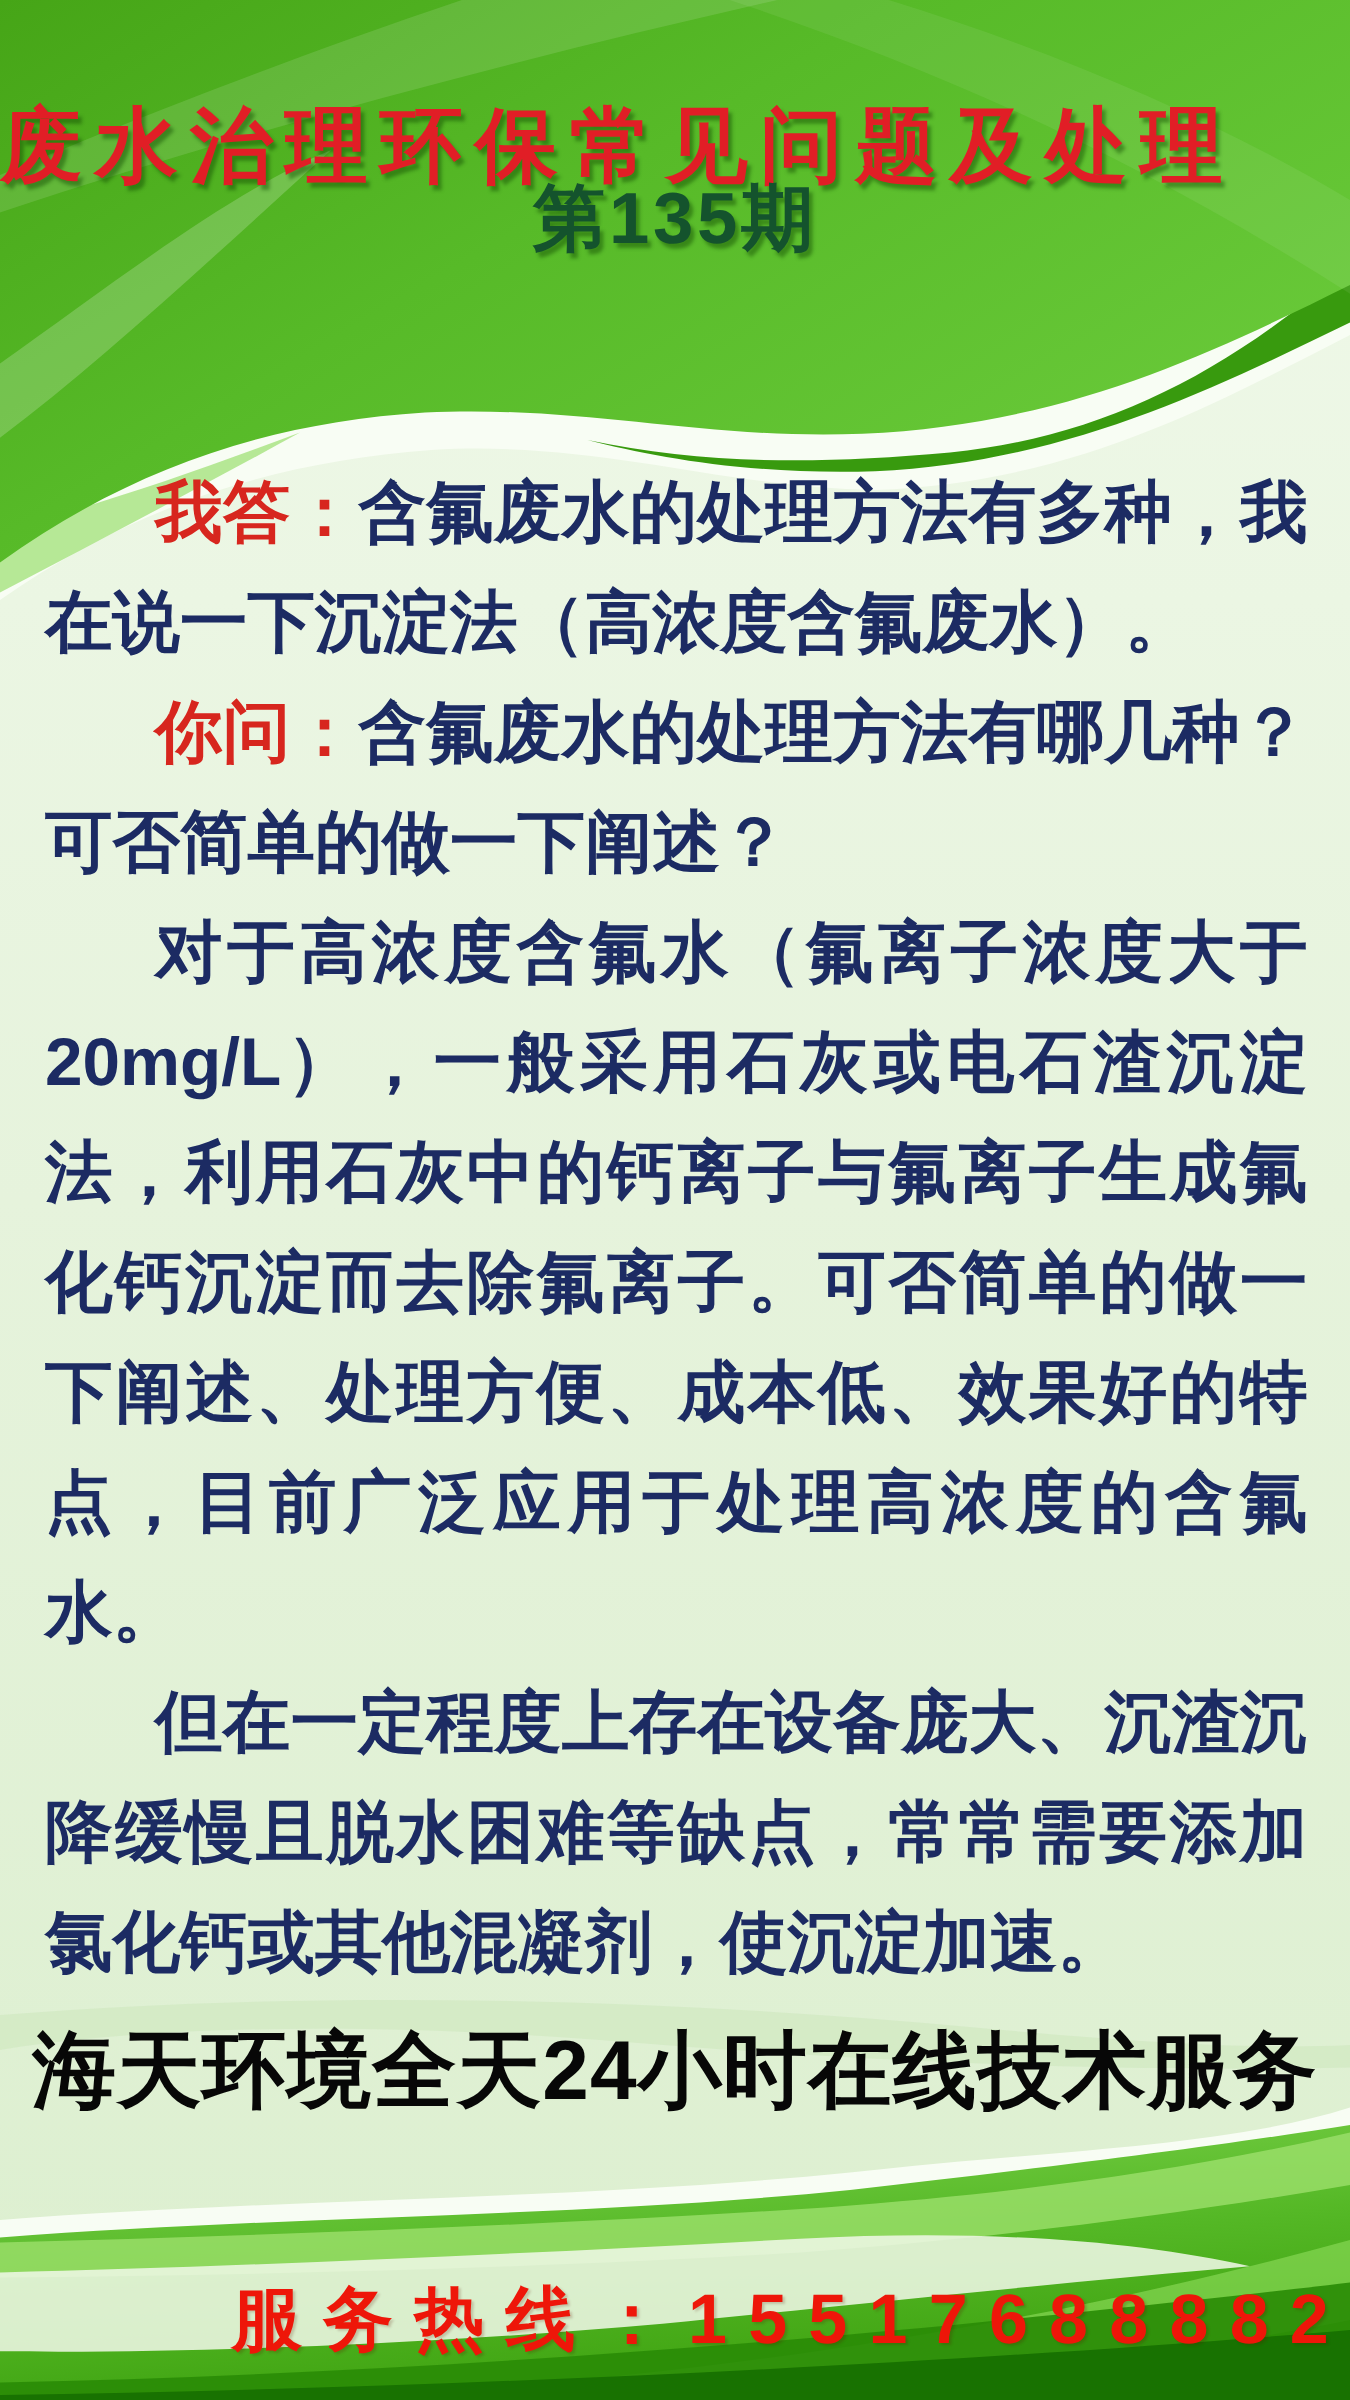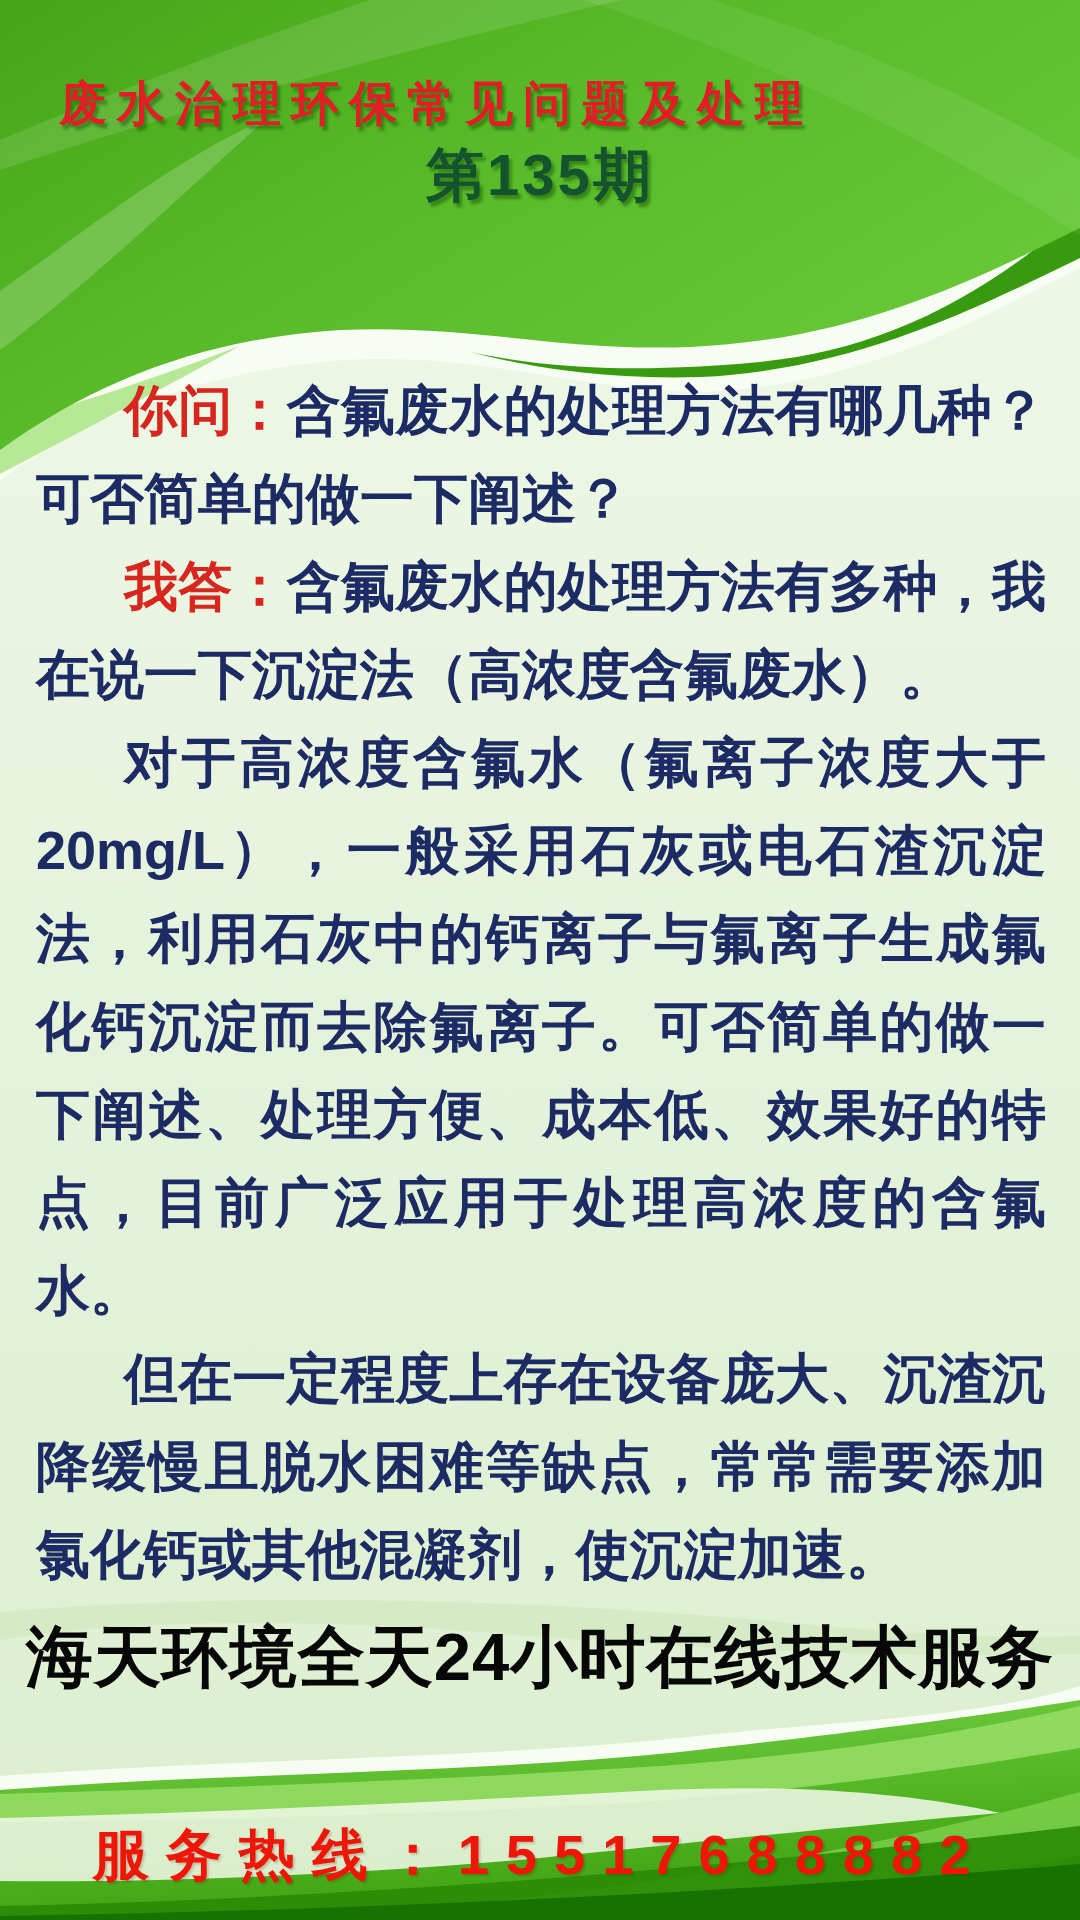--- a/index.html
+++ b/index.html
@@ -5,21 +5,21 @@
   html,body{margin:0;padding:0;background:#ffffff;}
   .poster{
     position:relative;width:1080px;height:1920px;overflow:hidden;
     font-family:"Liberation Sans","DejaVu Sans",sans-serif;font-weight:bold;
     background:#e7f3de;
   }
   .bg{position:absolute;left:0;top:0;width:1080px;height:1920px;z-index:0;}
   .layer{position:absolute;z-index:2;}
   .title{
     top:34px;left:0;width:872px;text-align:center;
-    font-size:48px;line-height:76px;letter-spacing:10px;
+    font-size:66px;line-height:76px;letter-spacing:10px;
     color:#e11e26;text-shadow:3px 4px 3px rgba(15,70,0,0.45);
     white-space:nowrap;
   }
   .issue{
     top:142px;left:0;width:1080px;text-align:center;
     font-size:58px;line-height:66px;letter-spacing:3px;
     color:#14532d;text-shadow:3px 4px 3px rgba(15,70,0,0.45);
   }
   .body-text{
     top:366px;left:36px;width:1010px;
@@ -27,21 +27,21 @@
     text-align:justify;text-justify:inter-ideograph;
   }
   .body-text p{margin:0;text-indent:88px;}
   .q-label{color:#d7261e;}
   .service{
     top:1620px;left:0;width:1080px;text-align:center;
     font-size:67px;line-height:74px;letter-spacing:1px;color:#070707;
     white-space:nowrap;
   }
   .hotline{
-    top:1824px;left:0;width:1080px;text-align:center;
+    top:1824px;left:0;width:1080px;text-align:right;
     font-size:56px;line-height:62px;letter-spacing:17px;color:#ee1609;
     text-shadow:2px 2px 2px rgba(90,20,0,0.2);white-space:nowrap;
   }
 </style>
 </head>
 <body>
 
 <div class="poster">
 
   <svg class="bg" viewBox="0 0 1080 1920" preserveAspectRatio="none" xmlns="http://www.w3.org/2000/svg">
@@ -90,22 +90,22 @@
     <path d="M260,1920 C560,1902 820,1864 1080,1792 L1080,1856 C860,1900 600,1920 260,1920 Z" fill="#8ada58" opacity="0.65"></path>
 
     <path d="M0,1920 L0,1906 C300,1900 620,1876 880,1848 C960,1840 1030,1832 1080,1826 L1080,1920 Z" fill="#2a8c06" opacity="0.92"></path>
     <path d="M0,1920 L0,1916 C400,1910 800,1888 1080,1864 L1080,1920 Z" fill="#187201"></path>
   </svg>
 
   <h1 class="layer title">废水治理环保常见问题及处理</h1>
   <div class="layer issue">第135期</div>
 
   <main class="layer body-text">
+    <p><span class="q-label">我答：</span><span>含氟废水的处理方法有多种，我在说一下沉淀法（高浓度含氟废水）。</span></p>
     <p><span class="q-label">你问：</span><span>含氟废水的处理方法有哪几种？可否简单的做一下阐述？</span></p>
-    <p><span class="q-label">我答：</span><span>含氟废水的处理方法有多种，我在说一下沉淀法（高浓度含氟废水）。</span></p>
     <p><span>对于高浓度含氟水（氟离子浓度大于20mg/L），一般采用石灰或电石渣沉淀法，利用石灰中的钙离子与氟离子生成氟化钙沉淀而去除氟离子。可否简单的做一下阐述、处理方便、成本低、效果好的特点，目前广泛应用于处理高浓度的含氟水。</span></p>
     <p><span>但在一定程度上存在设备庞大、沉渣沉降缓慢且脱水困难等缺点，常常需要添加氯化钙或其他混凝剂，使沉淀加速。</span></p>
   </main>
 
   <div class="layer service">海天环境全天24小时在线技术服务</div>
   <div class="layer hotline"><span>服务热线：</span><span>15517688882</span></div>
 
 </div>
 
 </body></html>

